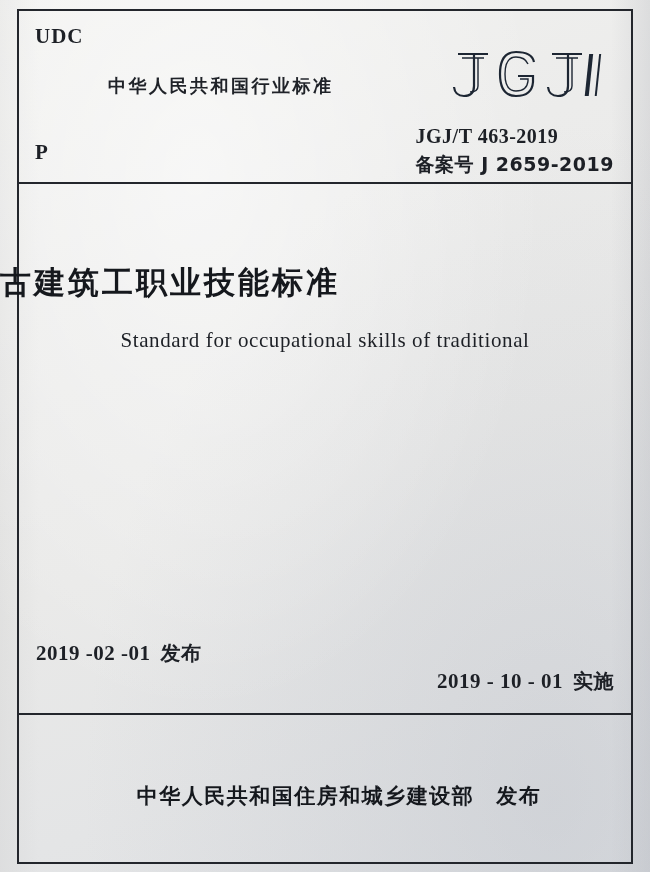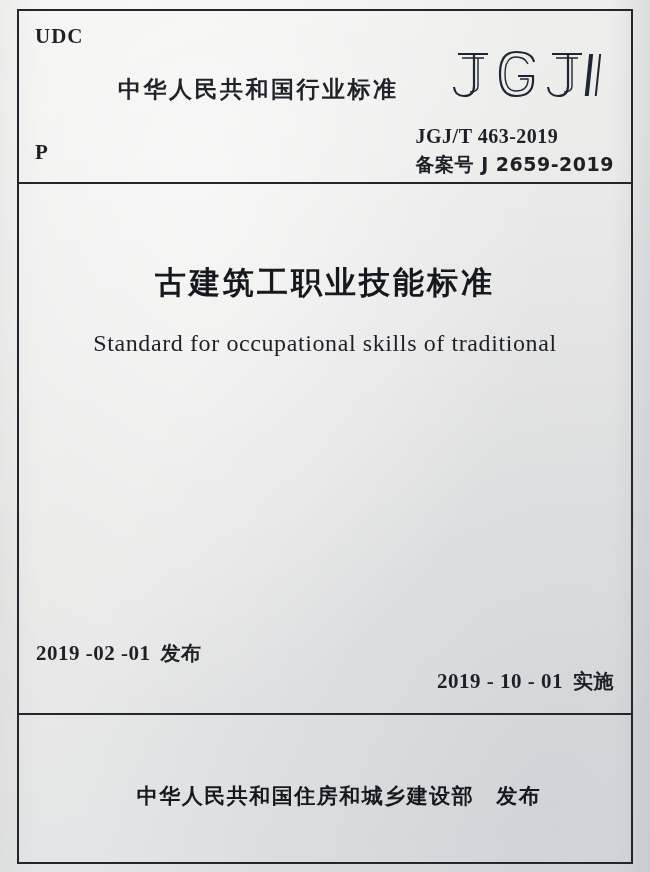--- a/index.html
+++ b/index.html
@@ -73,25 +73,25 @@
     left: 35px;
     top: 140px;
     font-family: "Liberation Serif", serif;
     font-weight: bold;
     font-size: 21px;
     color: #1d2026;
   }
 
   .series-title {
     position: absolute;
-    left: 118px;
+    left: 108px;
     top: 74px;
     font-family: "DejaVu Sans", sans-serif;
     font-weight: bold;
-    font-size: 23px;
+    font-size: 18px;
     letter-spacing: 2.5px;
     color: #1f2228;
     text-align: right;
   }
 
   .jgj-logo {
     position: absolute;
     right: 34px;
     top: 46px;
     width: 168px;
@@ -117,35 +117,34 @@
     font-weight: bold;
     font-size: 19px;
   }
 
   
   .title-cn {
     position: absolute;
     left: 0;
     right: 0;
     top: 262px;
-    text-align: center;
     font-family: "DejaVu Sans", sans-serif;
     font-weight: bold;
     font-size: 31px;
     letter-spacing: 3px;
     color: #15181d;
   }
   .title-en {
     position: absolute;
     left: 0;
     right: 0;
     top: 322px;
     text-align: center;
     font-family: "Liberation Serif", serif;
-    font-size: 24px;
+    font-size: 21px;
     line-height: 1.75;
     letter-spacing: 0.6px;
     color: #1d2026;
   }
   .title-en .line { display: block; }
 
   
   .date-left {
     position: absolute;
     left: 36px;

